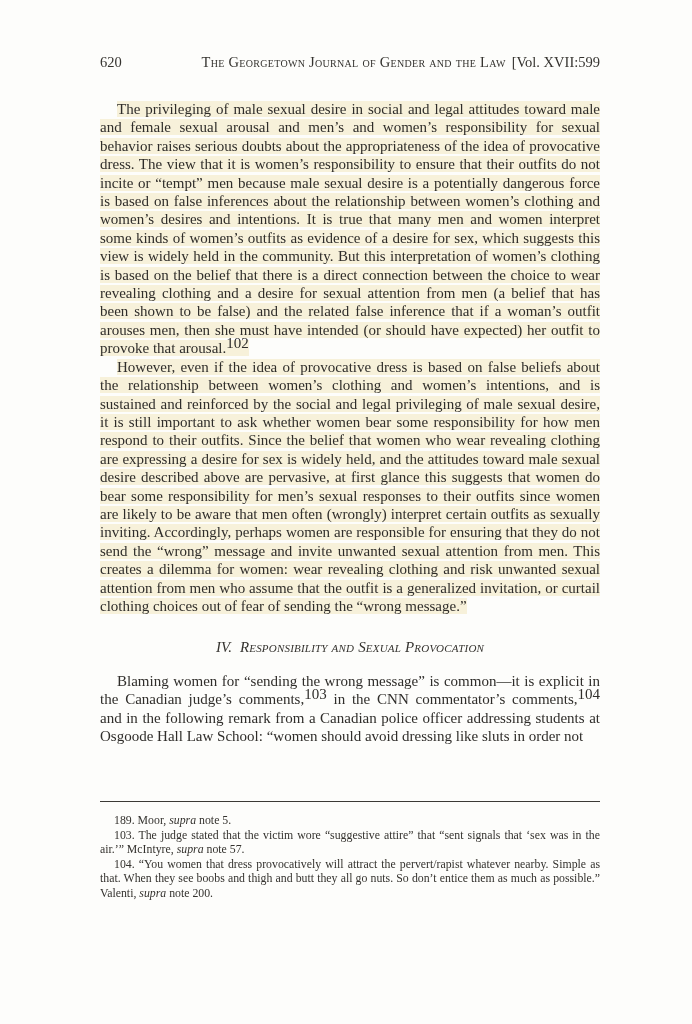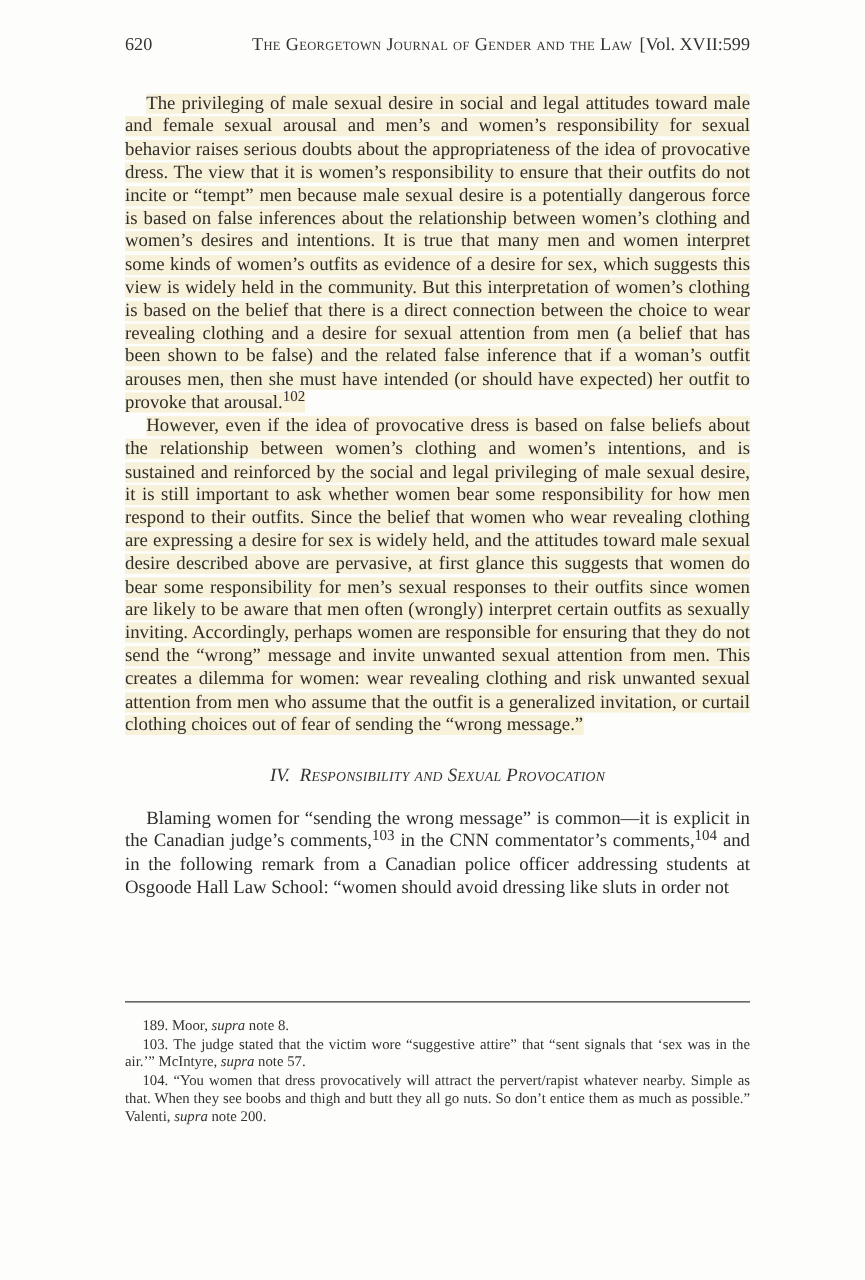--- a/index.html
+++ b/index.html
@@ -14,21 +14,21 @@
     background: #fdfdfb;
     color: #2f2d2a;
     overflow: hidden;
   }
   .content {
     position: absolute;
     left: 100px; top: 0;
     width: 500px;
   }
   .running-header {
-    margin-top: 28px;
+    margin-top: 54px;
     display: grid;
     grid-template-columns: auto 1fr auto;
     align-items: baseline;
     font-size: 14.5px;
     color: #35332f;
   }
   .page-number { text-align: left; }
   .journal-title {
     text-align: right;
     font-variant: small-caps;
@@ -43,21 +43,21 @@
     line-height: 18.4px;
     text-align: justify;
   }
   p.body-para { margin: 0; text-indent: 17px; }
   .hl {
     background: #f7f1da;
     -webkit-box-decoration-break: clone;
     box-decoration-break: clone;
   }
   sup.fn-ref {
-    font-size: 12px;
+    font-size: 15px;
     line-height: 0;
     vertical-align: baseline;
     position: relative;
     top: -5.5px;
     letter-spacing: 0;
   }
   .section-heading {
     margin: 23px 0 15px 0;
     text-align: center;
     font-size: 15px;
@@ -109,19 +109,19 @@
       <p class="section-heading"><span class="numeral">IV.</span><span class="title">Responsibility and Sexual Provocation</span></p>
 
       <p class="body-para"><span>Blaming women for “sending the wrong message” is common—it is explicit in the Canadian judge’s comments,</span><sup class="fn-ref">103</sup><span> in the CNN commentator’s comments,</span><sup class="fn-ref">104</sup><span> and in the following remark from a Canadian police officer addressing students at Osgoode Hall Law School: “women should avoid dressing like sluts in order not</span></p>
 
     </div>
   </div>
 
   <div class="footnotes">
     <hr class="fn-rule">
 
-    <p class="footnote"><span>189. Moor, </span><span class="it">supra</span><span> note 8.</span></p>
+    <p class="footnote"><span>189. Moor, </span><span class="it">supra</span><span> note 5.</span></p>
 
     <p class="footnote"><span>103. The judge stated that the victim wore “suggestive attire” that “sent signals that ‘sex was in the air.’” McIntyre, </span><span class="it">supra</span><span> note 57.</span></p>
 
     <p class="footnote"><span>104. “You women that dress provocatively will attract the pervert/rapist whatever nearby. Simple as that. When they see boobs and thigh and butt they all go nuts. So don’t entice them as much as possible.” Valenti, </span><span class="it">supra</span><span> note 200.</span></p>
   </div>
 </div>
 
 </body></html>

